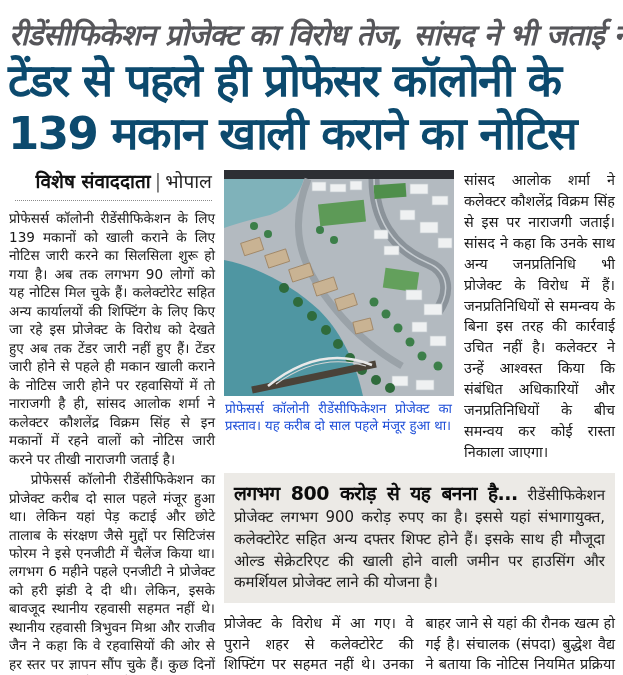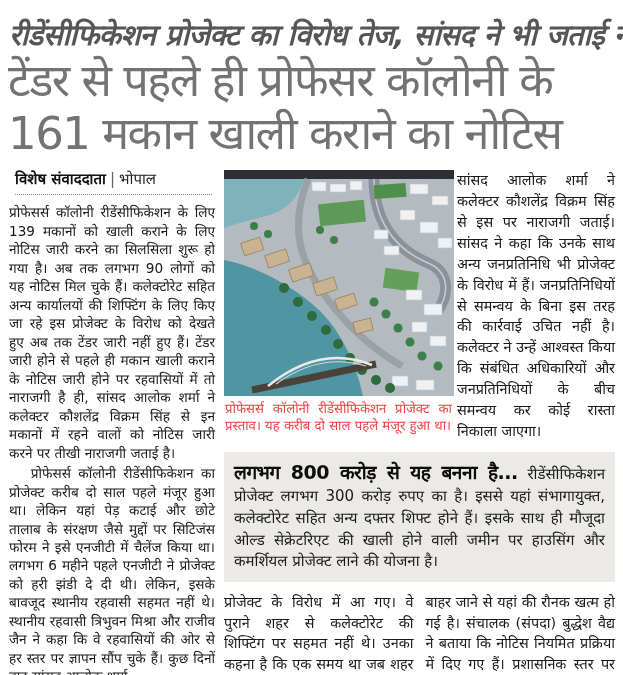--- a/index.html
+++ b/index.html
@@ -8,51 +8,51 @@
     background:#ffffff; overflow:hidden;
     font-family:"DejaVu Sans","Liberation Sans",sans-serif;
     color:#1c1c1c;
   }
   .kicker{
     padding:14px 10px 2px 9px;
     font-size:29px; font-weight:700; color:#56565a;
     letter-spacing:-0.5px; white-space:nowrap;font-style:italic;
   }
   .headline{
-    padding:0 8px 4px 8px; color:#737373;
-    font-weight:400; font-size:45px; line-height:1.17; letter-spacing:-1.5px;
+    padding:0 8px 4px 8px; color:#0c4a6e;
+    font-weight:700; font-size:45px; line-height:1.17; letter-spacing:-1.5px;
   }
   .content{display:flex; align-items:flex-start;}
   .col-left{width:224px; flex:0 0 224px; padding:2px 6px 0 9px; box-sizing:border-box;}
   .byline{
-    text-align:left; font-size:15px; padding:2px 0 6px 0;
+    text-align:right; font-size:19px; padding:2px 0 6px 0;
     border-bottom:1px dotted #8a8a8a; margin:0 6px 8px 6px;
   }
   .byline .author{font-weight:700; color:#111;}
   .byline .sep{color:#666; padding:0 4px; font-weight:400;}
   .byline .place{font-weight:400; color:#222;}
   .bodytext{
     font-size:13.6px; line-height:1.36; text-align:justify; color:#191919;
   }
   .bodytext p{margin:0 3px 2px 0;}
   .bodytext p.indent{text-indent:1.6em;}
   .col-right{flex:1; padding:2px 8px 0 0; box-sizing:border-box; display:flex; flex-direction:column;}
   .banner{
     background:#35353a; color:#fff; font-weight:700; font-size:21.5px;
     padding:3px 10px 5px 12px; letter-spacing:-0.5px; white-space:nowrap;
   }
   .photo-row{display:flex; margin-top:4px;}
   .photo-wrap{width:230px; flex:0 0 230px;}
   .photo{display:block; width:230px; height:226px;}
   .caption{
-    font-size:13.2px; line-height:1.3; color:#ef4444; text-align:justify;
+    font-size:13.2px; line-height:1.3; color:#1d4ed8; text-align:justify;
     padding:4px 2px 0 1px;
   }
   .side-text{
-    flex:1; padding-left:3px; font-size:14.4px; line-height:1.45;
+    flex:1; padding-left:10px; font-size:14.4px; line-height:1.45;
     text-align:justify; color:#191919;
   }
   .highlight-box{
     background:#eceae6; margin-top:10px; padding:7px 10px 9px 10px;
     font-size:15px; line-height:1.45; text-align:justify; color:#1a1a1a;
   }
   .highlight-box .lead{font-weight:700; font-size:19px; letter-spacing:-0.5px; color:#0c0c0c;}
   .bottom-row{display:flex; gap:12px; margin-top:10px;}
   .bottom-col{
     flex:1; font-size:14.4px; line-height:1.42; text-align:justify; color:#191919;
@@ -60,21 +60,21 @@
 </style>
 </head>
 <body>
 
 <div class="page">
 
   <div class="kicker">रीडेंसीफिकेशन प्रोजेक्ट का विरोध तेज, सांसद ने भी जताई नाराजगी</div>
 
   <div class="headline">
     <div>टेंडर से पहले ही प्रोफेसर कॉलोनी के</div>
-    <div>161 मकान खाली कराने का नोटिस</div>
+    <div>139 मकान खाली कराने का नोटिस</div>
   </div>
 
   <div class="content">
 
     <div class="col-left">
       <div class="byline">
         <span class="author">विशेष संवाददाता</span><span class="sep">|</span><span class="place">भोपाल</span>
       </div>
       <div class="bodytext">
         <p>प्रोफेसर्स कॉलोनी रीडेंसीफिकेशन के लिए 139 मकानों को खाली कराने के लिए नोटिस जारी करने का सिलसिला शुरू हो गया है। अब तक लगभग 90 लोगों को यह नोटिस मिल चुके हैं। कलेक्टोरेट सहित अन्य कार्यालयों की शिफ्टिंग के लिए किए जा रहे इस प्रोजेक्ट के विरोध को देखते हुए अब तक टेंडर जारी नहीं हुए हैं। टेंडर जारी होने से पहले ही मकान खाली कराने के नोटिस जारी होने पर रहवासियों में तो नाराजगी है ही, सांसद आलोक शर्मा ने कलेक्टर कौशलेंद्र विक्रम सिंह से इन मकानों में रहने वालों को नोटिस जारी करने पर तीखी नाराजगी जताई है।</p>
@@ -159,21 +159,21 @@
             <path d="M28,220 L152,194" stroke="#4a4238" stroke-width="7"></path>
             <path d="M44,216 Q96,174 148,195" stroke="#e9e9e9" stroke-width="2.5" fill="none"></path>
             <path d="M52,214 Q96,182 142,196" stroke="#d5d5d5" stroke-width="1.2" fill="none"></path>
           </svg>
           <div class="caption">प्रोफेसर्स कॉलोनी रीडेंसीफिकेशन प्रोजेक्ट का प्रस्ताव। यह करीब दो साल पहले मंजूर हुआ था।</div>
         </div>
         <div class="side-text">सांसद आलोक शर्मा ने कलेक्टर कौशलेंद्र विक्रम सिंह से इस पर नाराजगी जताई। सांसद ने कहा कि उनके साथ अन्य जनप्रतिनिधि भी प्रोजेक्ट के विरोध में हैं। जनप्रतिनिधियों से समन्वय के बिना इस तरह की कार्रवाई उचित नहीं है। कलेक्टर ने उन्हें आश्वस्त किया कि संबंधित अधिकारियों और जनप्रतिनिधियों के बीच समन्वय कर कोई रास्ता निकाला जाएगा।</div>
       </div>
 
       <div class="highlight-box">
-        <span class="lead">लगभग 800 करोड़ से यह बनना है...</span><span> रीडेंसीफिकेशन प्रोजेक्ट लगभग 300 करोड़ रुपए का है। इससे यहां संभागायुक्त, कलेक्टोरेट सहित अन्य दफ्तर शिफ्ट होने हैं। इसके साथ ही मौजूदा ओल्ड सेक्रेटरिएट की खाली होने वाली जमीन पर हाउसिंग और कमर्शियल प्रोजेक्ट लाने की योजना है।</span>
+        <span class="lead">लगभग 800 करोड़ से यह बनना है...</span><span> रीडेंसीफिकेशन प्रोजेक्ट लगभग 900 करोड़ रुपए का है। इससे यहां संभागायुक्त, कलेक्टोरेट सहित अन्य दफ्तर शिफ्ट होने हैं। इसके साथ ही मौजूदा ओल्ड सेक्रेटरिएट की खाली होने वाली जमीन पर हाउसिंग और कमर्शियल प्रोजेक्ट लाने की योजना है।</span>
       </div>
 
       <div class="bottom-row">
         <div class="bottom-col">प्रोजेक्ट के विरोध में आ गए। वे पुराने शहर से कलेक्टोरेट की शिफ्टिंग पर सहमत नहीं थे। उनका कहना है कि एक समय था जब शहर के कई दफ्तर पुराने शहर में लगते थे। एक-एक करके सबके</div>
         <div class="bottom-col">बाहर जाने से यहां की रौनक खत्म हो गई है। संचालक (संपदा) बुद्धेश वैद्य ने बताया कि नोटिस नियमित प्रक्रिया में दिए गए हैं। प्रशासनिक स्तर पर लगातार समीक्षा हो रही है।</div>
       </div>
 
     </div>
   </div>
 </div>

